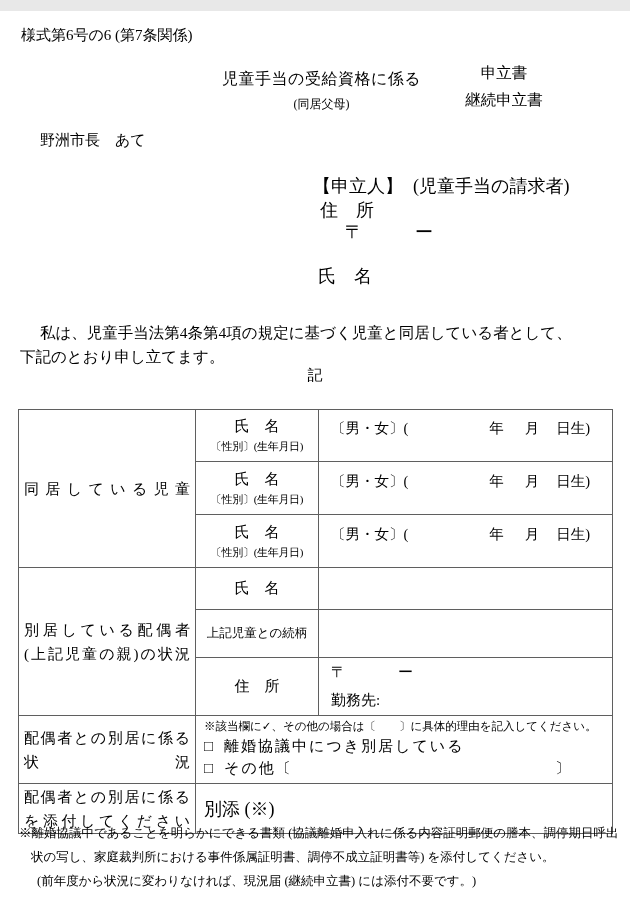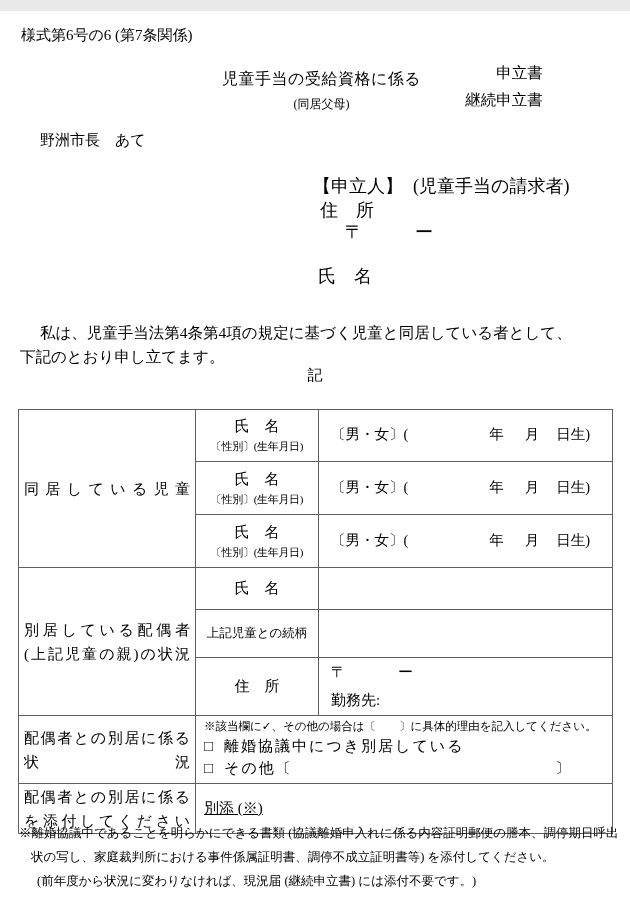--- a/index.html
+++ b/index.html
@@ -13,21 +13,21 @@
     overflow:hidden;
   }
   .abs { position:absolute; }
 
   .form-number { left:21px; top:15px; font-size:15px; }
 
   .title-block { left:222px; top:48px; display:flex; align-items:flex-start;gap:22px; }
   .title-left  { padding-top:10px; text-align:center; }
   .title-main  { font-size:16px; letter-spacing:0.5px; }
   .title-sub   { font-size:12px; margin-top:6px; }
-  .doc-type    { margin-left:22px; font-size:15.5px; line-height:27px; text-align:right; }
+  .doc-type    { margin-left:22px; font-size:15.5px; line-height:27px; text-align:center; }
 
   .addressee { left:40px; top:120px; font-size:15px; }
 
   .applicant { left:313px; top:164px; font-size:18px; line-height:22px; }
   .applicant .row1 span { display:inline-block; }
   .applicant .note { margin-left:10px; }
   .applicant .addr-label { margin-left:7px; margin-top:2px; }
   .applicant .postal { margin-left:32px; }
   .applicant .postal .dash { margin-left:52px; }
   .applicant .name-label { margin-left:5px; margin-top:22px; }
@@ -46,39 +46,39 @@
   td.lbl { padding:0 5px; font-size:15px; line-height:24px; }
   td.lbl .jline { text-align:justify; text-align-last:justify; }
 
   td.mid { text-align:center; }
   .field-main { font-size:15px; }
   .field-sub  { font-size:11px; margin-top:3px; letter-spacing:-0.3px; }
   .relation   { font-size:12.5px; }
 
   td.entry { position:relative; }
   .birth-line {
-    position:absolute; left:12px; right:22px; bottom:17px;
+    position:absolute; left:12px; right:22px; bottom:23px;
     display:flex; align-items:baseline; font-size:14.5px;
   }
   .birth-line .sp { flex:1; }
   .birth-line .m  { margin-left:21px; }
   .birth-line .d  { margin-left:17px; }
 
   .addr-top { position:absolute; left:12px; top:5px; font-size:15px; }
   .addr-top .dash { margin-left:52px; }
   .addr-bottom { position:absolute; left:12px; bottom:5px; font-size:15px; }
 
   td.status-cell { padding:3px 8px 5px 8px; vertical-align:top; }
   .status-note { font-size:11.5px; white-space:nowrap; }
   .status-option { display:flex; align-items:baseline; font-size:15px; letter-spacing:2px; margin-top:3px; }
   .status-option .cb { letter-spacing:0; margin-right:11px; }
   .status-option .sp { flex:1; }
   .status-option .close { letter-spacing:0; margin-right:34px; }
 
-  td.proof-cell { font-size:15px; padding-left:8px;text-decoration:underline; }
+  td.proof-cell { font-size:18px; padding-left:8px; }
 
   .footnotes { left:19px; top:810px; width:604px; font-size:12.5px; line-height:24px; }
   .footnotes .fn2 { padding-left:12px; }
   .footnotes .fn3 { padding-left:18px; }
 </style>
 </head>
 <body>
 
 <div class="page">
 

